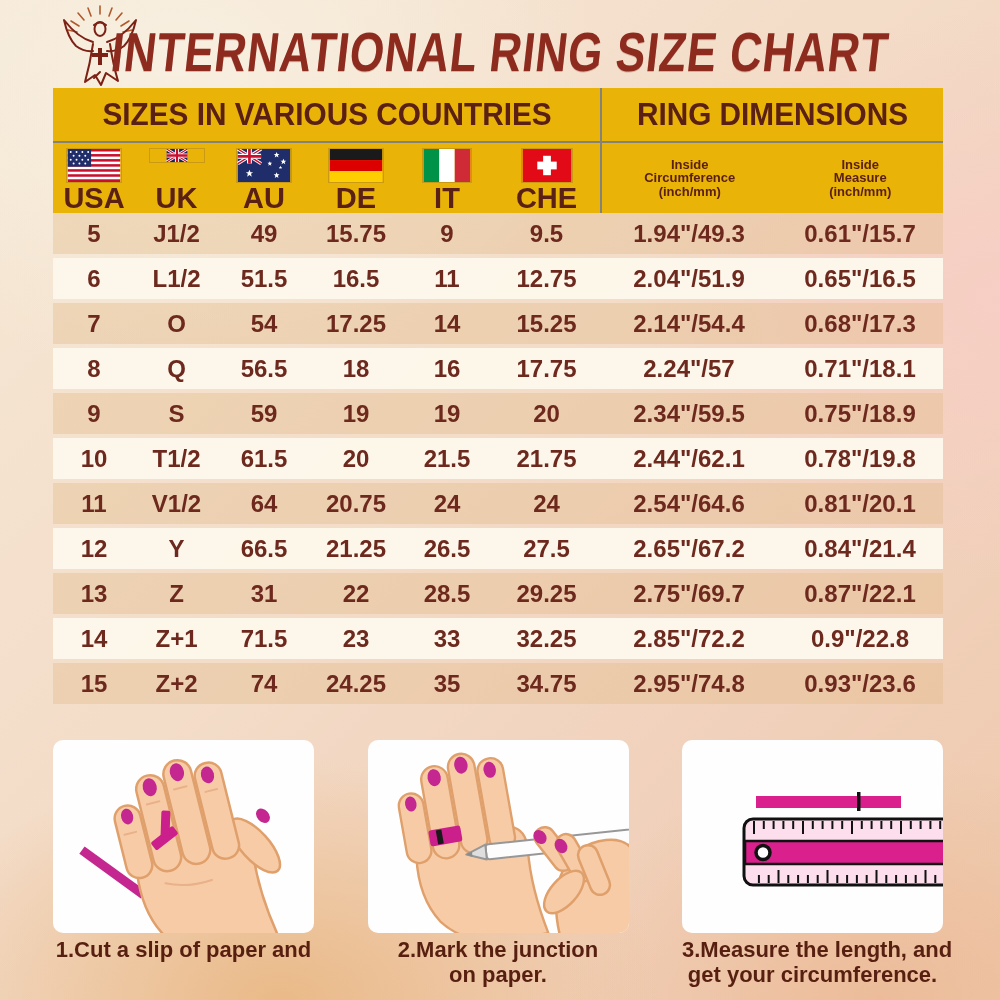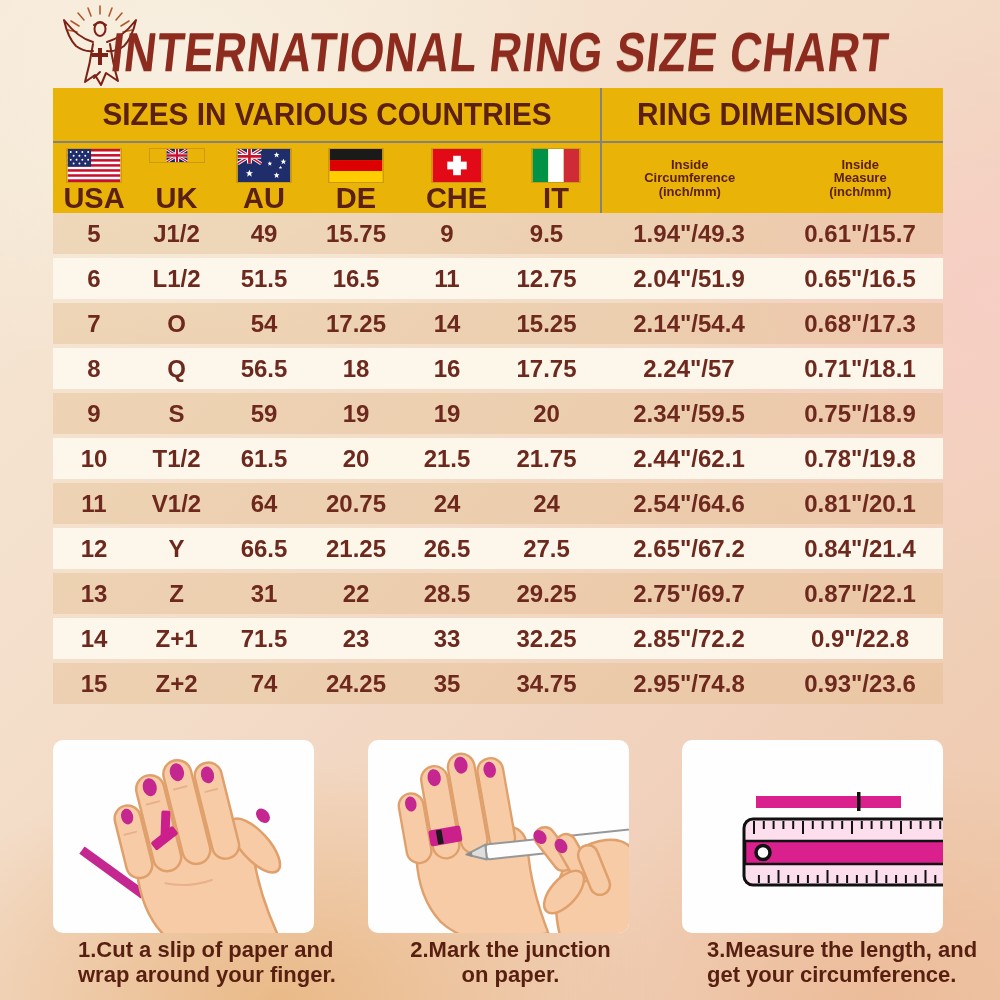--- a/index.html
+++ b/index.html
@@ -45,21 +45,21 @@
   .trow{height:41px;margin-bottom:4px;display:flex;align-items:center;}
   .trow.dark{background:rgba(226,186,138,.38);}
   .trow.light{background:rgba(253,248,236,.95);}
   .tcell{display:block;text-align:center;font-size:24px;font-weight:600;color:#6d291e;white-space:nowrap;}
   
   #cards{left:53px;top:740px;width:890px;height:193px;display:flex;justify-content:space-between;}
   .card{width:261px;height:193px;background:#fefefe;border-radius:10px;overflow:hidden;}
   .card svg{display:block;}
   #captions{left:53px;top:938px;width:890px;display:flex;justify-content:space-between;}
   .caption{width:261px;text-align:center;font-size:22px;font-weight:bold;color:#571f10;line-height:1.12;}
-  .caption div{white-space:nowrap;margin-left:25px;}
+  .caption div{white-space:nowrap;}
 </style>
 </head>
 <body>
 
 <svg id="logo" class="abs" viewBox="0 0 112 84">
   <g stroke="#b05a2c" stroke-width="1.6" stroke-linecap="round">
     <line x1="56" y1="10" x2="56" y2="2"></line>
       <line x1="47" y1="12" x2="44" y2="4"></line>
     <line x1="65" y1="12" x2="68" y2="4"></line>
       <line x1="40" y1="16" x2="34" y2="9"></line>
@@ -156,35 +156,35 @@
       <span class="flag-label">AU</span>
     </div>
     <div class="flag-cell c3">
       <svg width="54" height="34" viewBox="0 0 54 34">
         <rect width="54" height="11.4" fill="#1a1a1a"></rect>
         <rect y="11.4" width="54" height="11.3" fill="#dd0000"></rect>
         <rect y="22.7" width="54" height="11.3" fill="#ffce00"></rect>
       </svg>
       <span class="flag-label">DE</span>
     </div>
+    <div class="flag-cell c4">
+      <svg width="48" height="34" viewBox="0 0 48 34">
+        <rect width="16" height="34" fill="#009246"></rect>
+        <rect x="16" width="16" height="34" fill="#ffffff"></rect>
+        <rect x="32" width="16" height="34" fill="#ce2b37"></rect>
+      </svg>
+      <span class="flag-label">IT</span>
+    </div>
     <div class="flag-cell c5">
       <svg width="50" height="34" viewBox="0 0 50 34">
         <rect width="50" height="34" fill="#e30a17"></rect>
         <rect x="21" y="7" width="8" height="20" fill="#fff"></rect>
         <rect x="15" y="13" width="20" height="8" fill="#fff"></rect>
       </svg>
       <span class="flag-label">CHE</span>
-    </div>
-    <div class="flag-cell c4">
-      <svg width="48" height="34" viewBox="0 0 48 34">
-        <rect width="16" height="34" fill="#009246"></rect>
-        <rect x="16" width="16" height="34" fill="#ffffff"></rect>
-        <rect x="32" width="16" height="34" fill="#ce2b37"></rect>
-      </svg>
-      <span class="flag-label">IT</span>
     </div>
   </div>
 
   <div id="dims-row" class="abs">
     <div class="dim-cell c6">
       <div>Inside</div>
       <div>Circumference</div>
       <div>(inch/mm)</div>
     </div>
     <div class="dim-cell c7">
@@ -429,21 +429,20 @@
           <line x1="268" x2="268" y1="81" y2="94"></line>
           <line x1="272.9" x2="272.9" y1="143" y2="135"></line>
         </g>
     </svg>
   </div>
 </div>
 
 <div id="captions" class="abs">
   <div class="caption">
     <div>1.Cut a slip of paper and</div>
-    <div>wrap around your finger.</div>
   </div>
   <div class="caption">
     <div>2.Mark the junction</div>
     <div>on paper.</div>
   </div>
   <div class="caption">
     <div>3.Measure the length, and</div>
     <div>get your circumference.</div>
   </div>
 </div>

